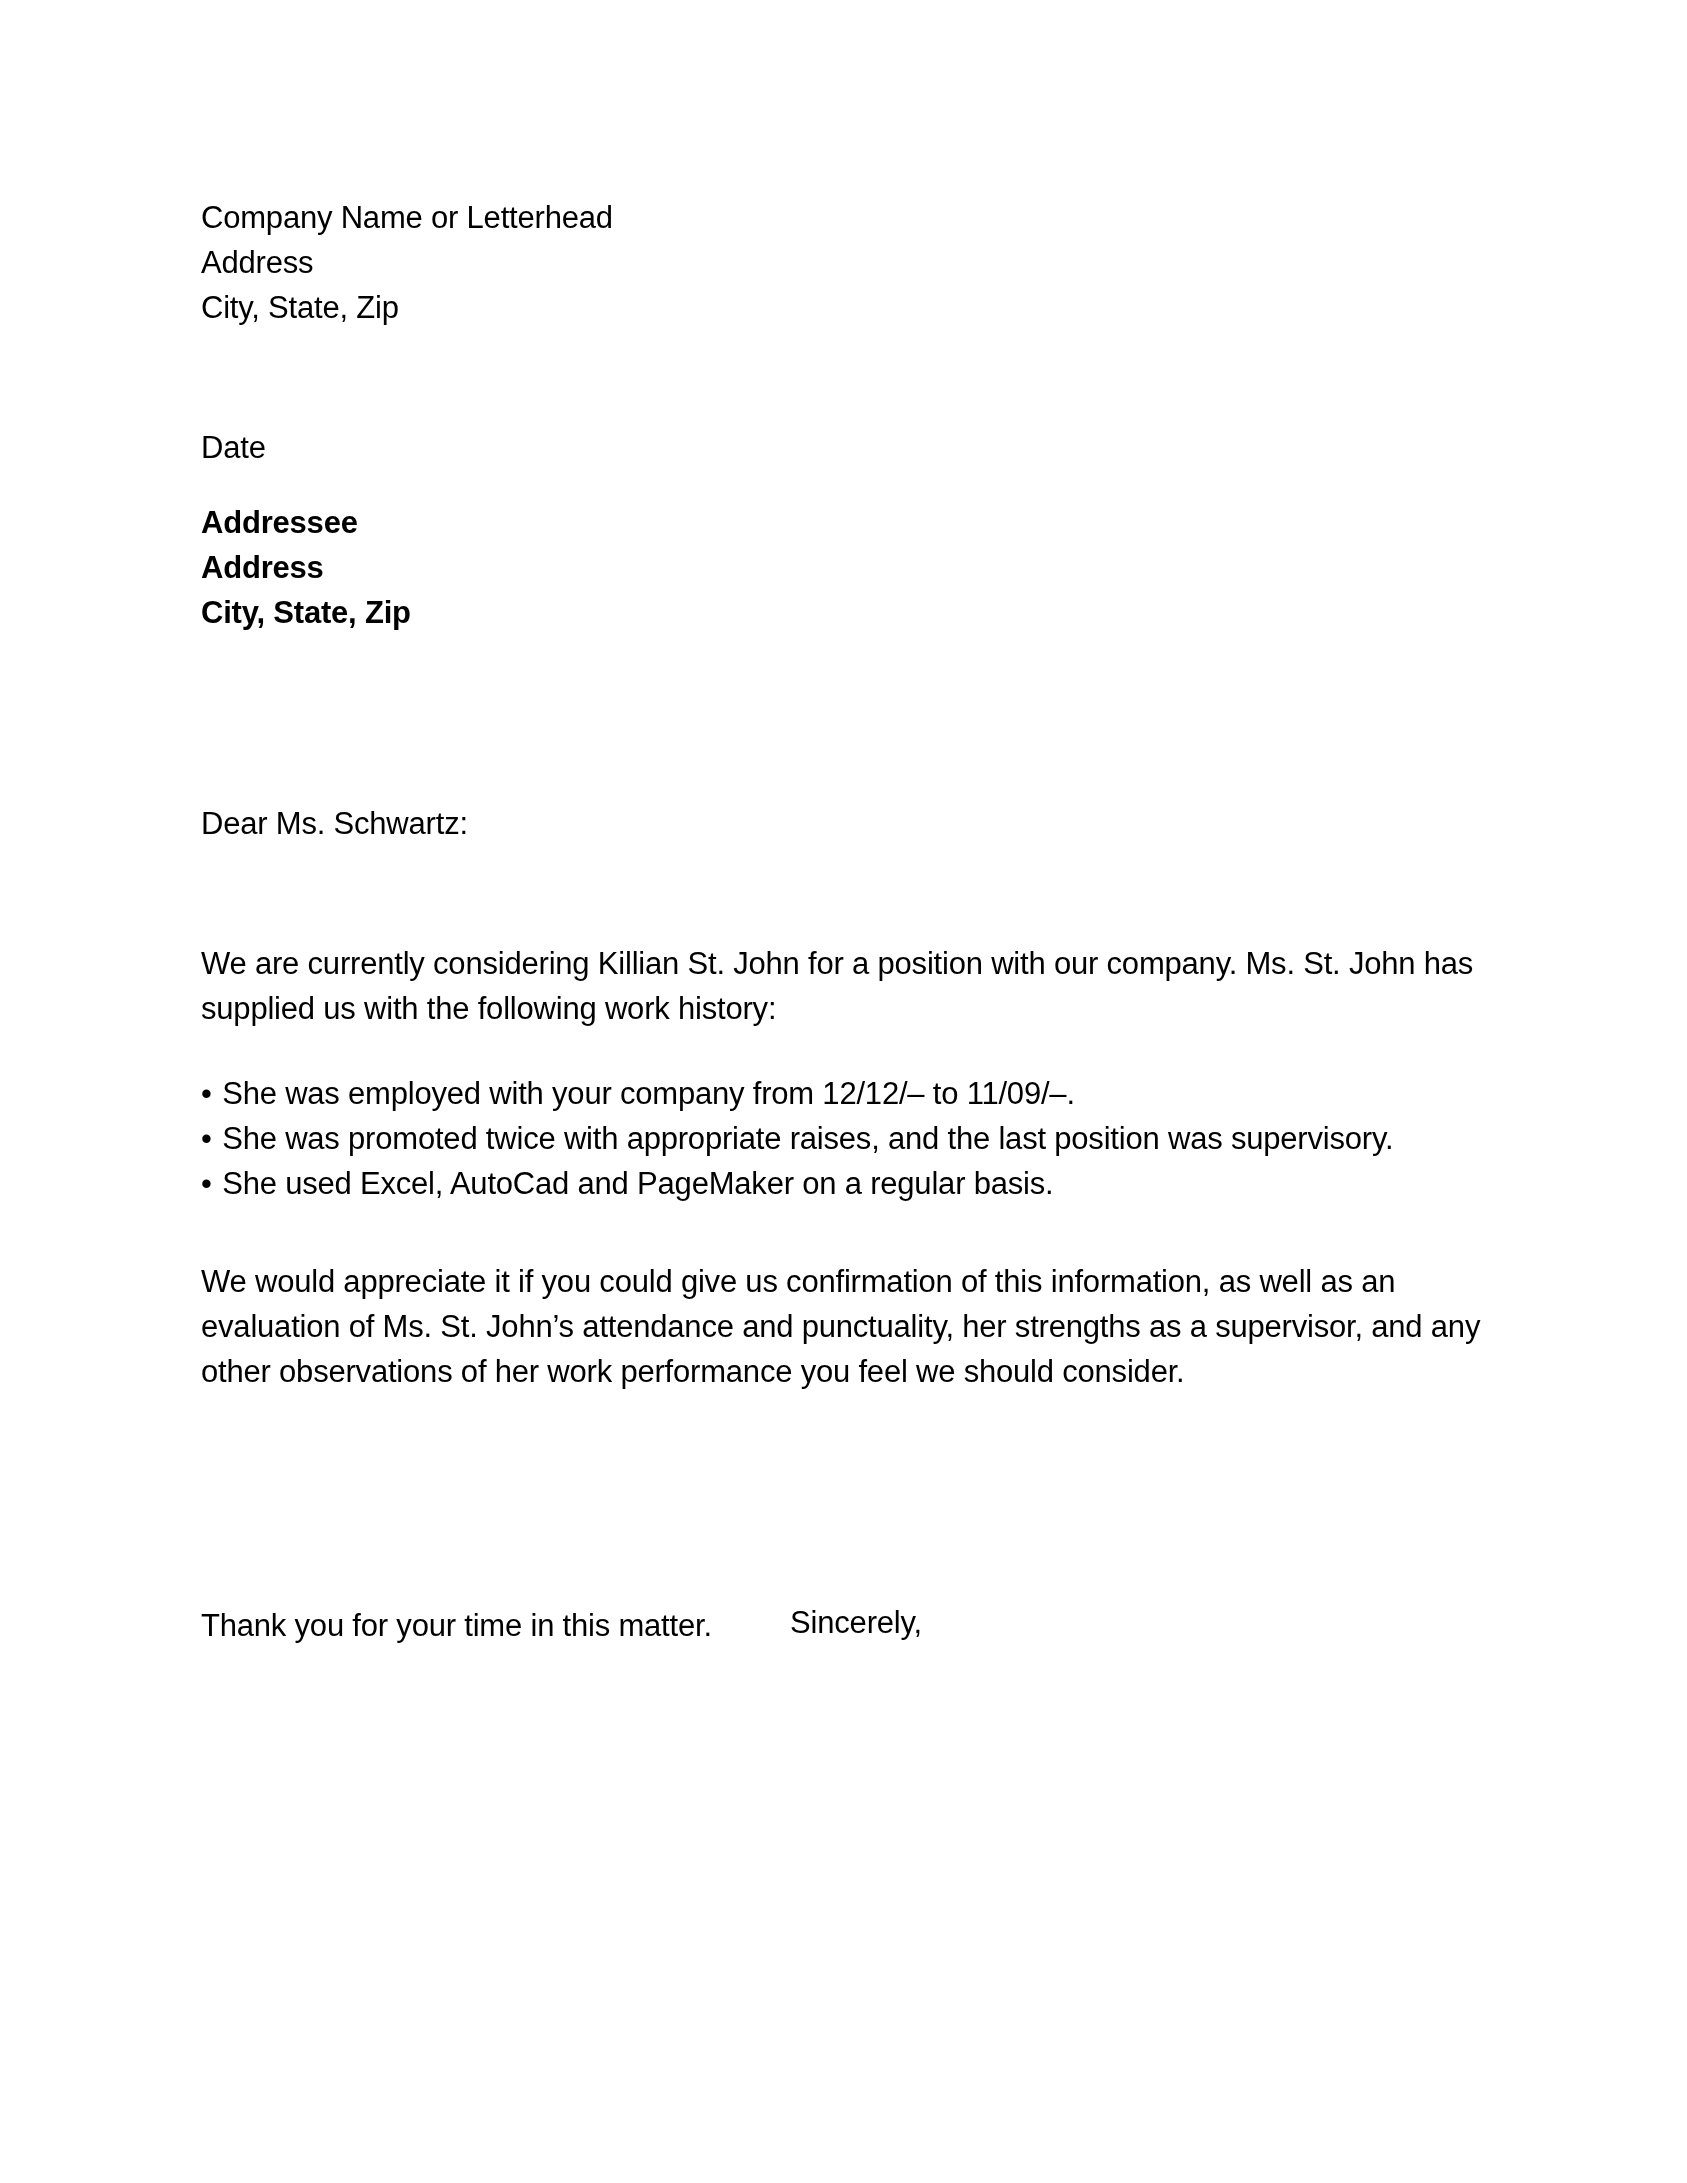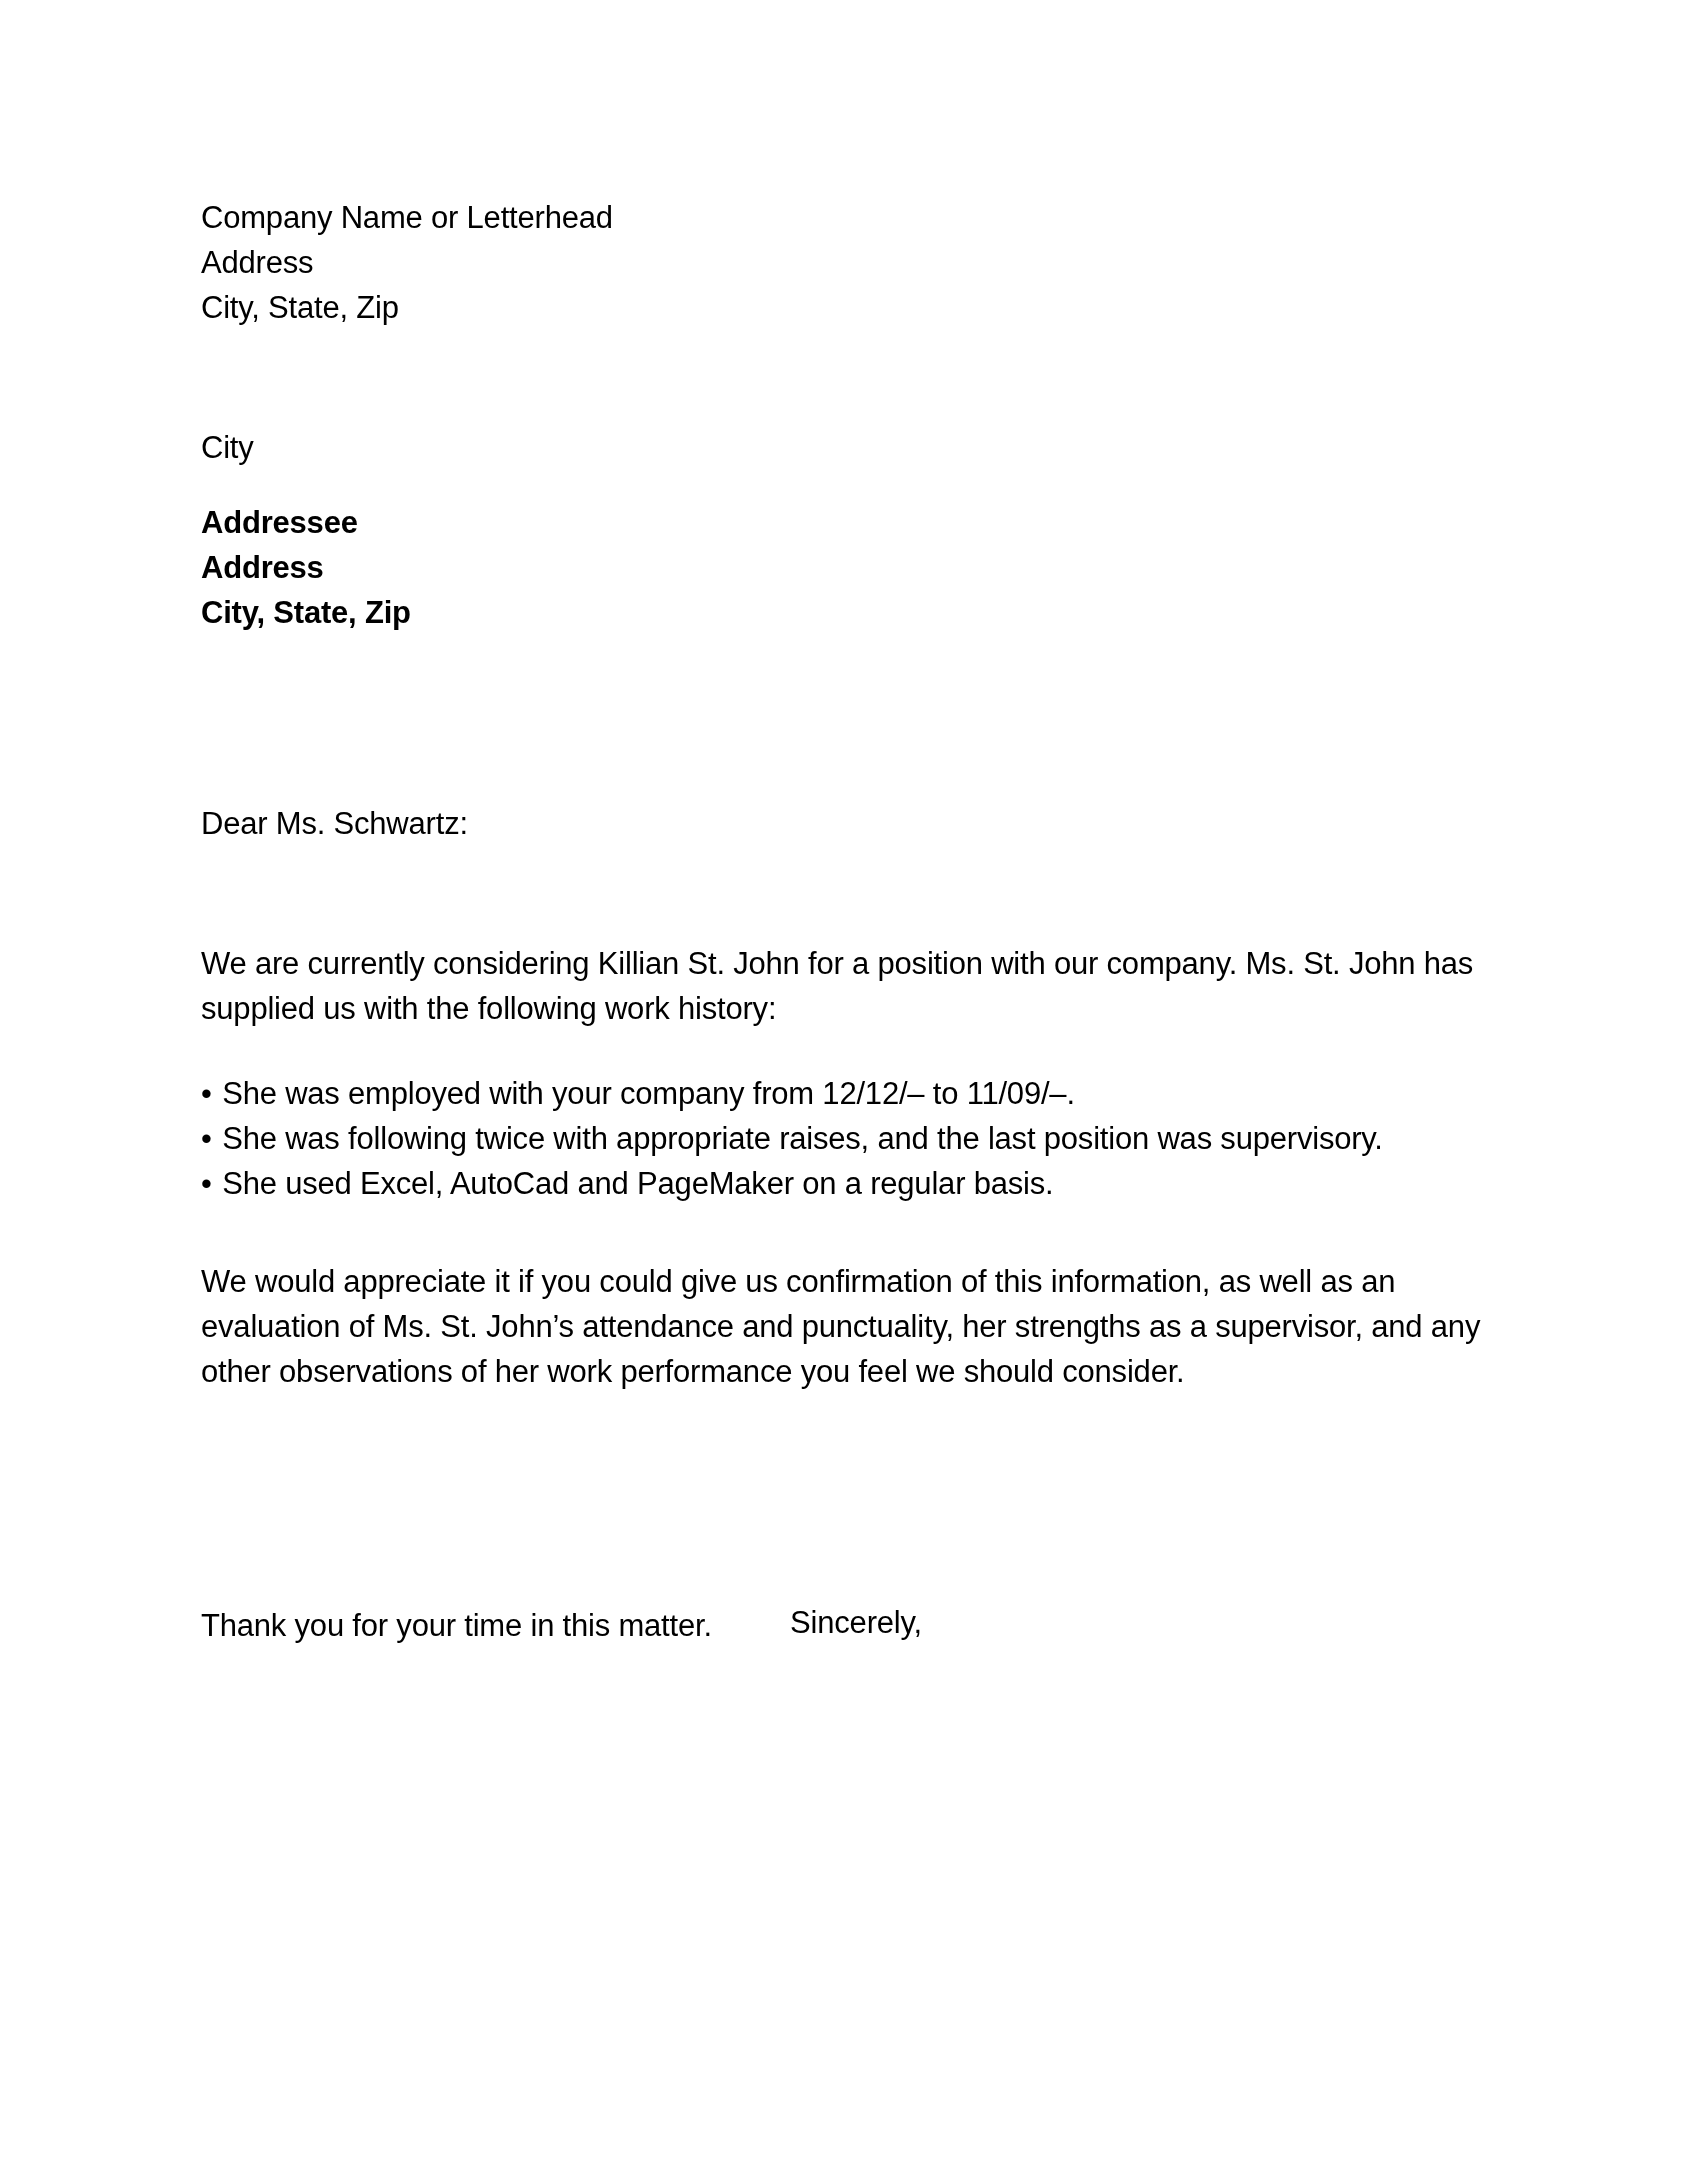--- a/index.html
+++ b/index.html
@@ -41,40 +41,40 @@
 
 <div class="page">
 
   <div class="block letterhead">
     <div class="line">Company Name or Letterhead</div>
     <div class="line">Address</div>
     <div class="line">City, State, Zip</div>
   </div>
 
   <div class="block date-line">
-    <div class="line">City</div>
+    <div class="line">Date</div>
   </div>
 
   <div class="block recipient">
     <div class="line">Addressee</div>
     <div class="line">Address</div>
     <div class="line">City, State, Zip</div>
   </div>
 
   <div class="block salutation">
     <div class="line">Dear Ms. Schwartz:</div>
   </div>
 
   <div class="block paragraph-1">
     <p>We are currently considering Killian St. John for a position with our company. Ms. St. John has supplied us with the following work history:</p>
   </div>
 
   <div class="block bullet-list">
     <p class="bullet-item"><span class="marker">•</span><span>She was employed with your company from 12/12/– to 11/09/–.</span></p>
-    <p class="bullet-item"><span class="marker">•</span><span>She was following twice with appropriate raises, and the last position was supervisory.</span></p>
+    <p class="bullet-item"><span class="marker">•</span><span>She was promoted twice with appropriate raises, and the last position was supervisory.</span></p>
     <p class="bullet-item"><span class="marker">•</span><span>She used Excel, AutoCad and PageMaker on a regular basis.</span></p>
   </div>
 
   <div class="block paragraph-2">
     <p>We would appreciate it if you could give us confirmation of this information, as well as an evaluation of Ms. St. John’s attendance and punctuality, her strengths as a supervisor, and any other observations of her work performance you feel we should consider.</p>
   </div>
 
   <div class="block thanks">
     <div class="line">Thank you for your time in this matter.</div>
   </div>

